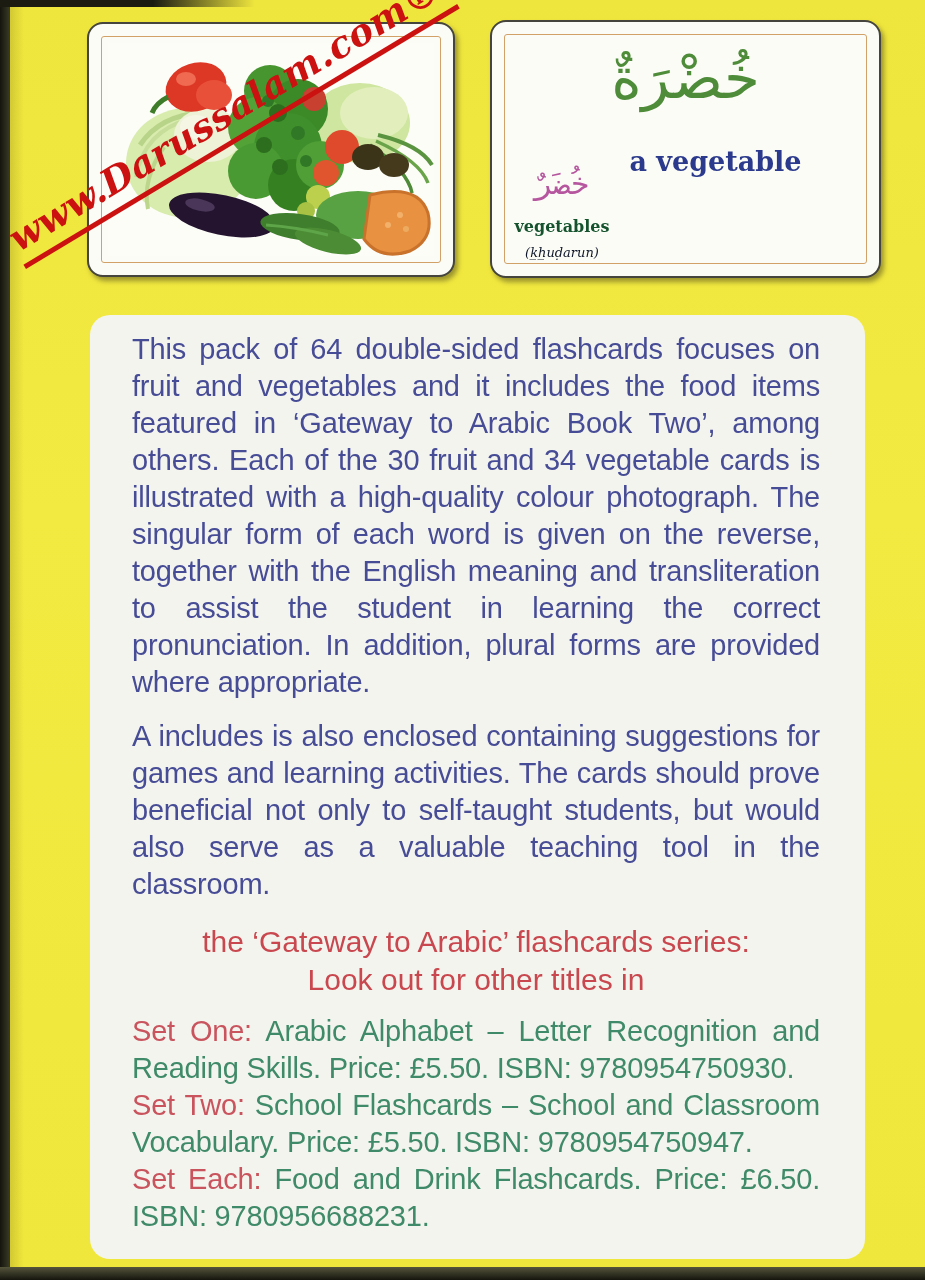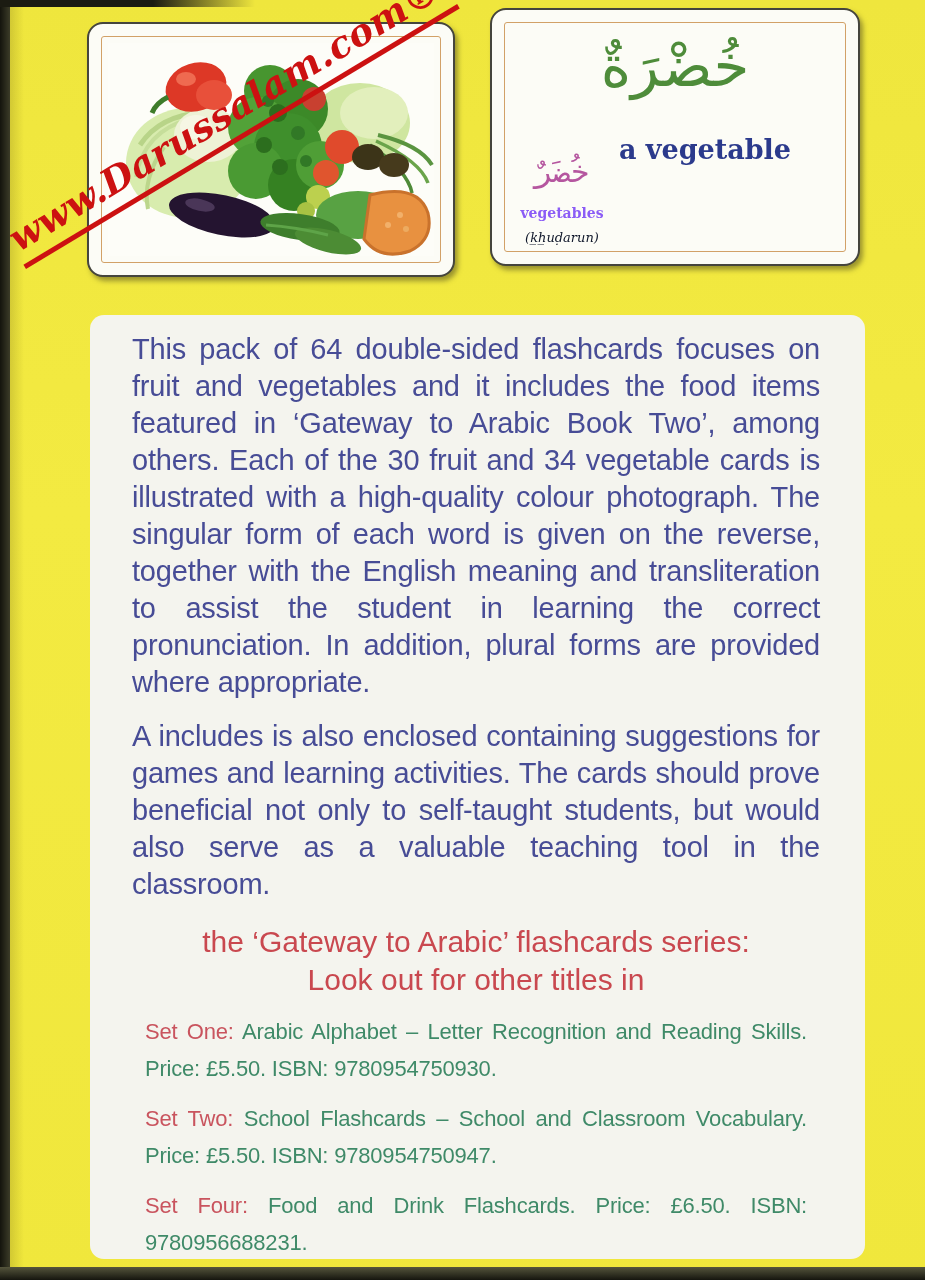--- a/index.html
+++ b/index.html
@@ -15,58 +15,58 @@
                 background:linear-gradient(180deg,#55553c,#15150e); }
   .edge-topleft{ position:absolute; left:0; top:0; width:255px; height:7px;
                 background:linear-gradient(90deg,#1b1b12 60%,rgba(27,27,18,0)); }
   .fold-shadow{ position:absolute; left:10px; top:0; width:14px; height:100%;
                 background:linear-gradient(90deg,rgba(120,110,20,.25),rgba(120,110,20,0)); }
 
   
   .card { position:absolute; background:#fcfcf6; border:2px solid #45453d;
           border-radius:16px; box-shadow:3px 4px 5px rgba(70,65,30,.5); }
   .card-photo { left:87px; top:22px; width:364px; height:251px; }
-  .card-word  { left:490px; top:8px; width:366px; height:254px; }
+  .card-word  { left:490px; top:20px; width:366px; height:254px;padding-left:21px; }
   .card-frame { position:absolute; inset:12px; border:1px solid #d2a167; border-radius:3px; }
   .photo-svg  { position:absolute; left:19px; top:19px; }
 
   
   .arabic-main { position:absolute; left:0; right:0; top:10px; text-align:center;
                  font-family:"DejaVu Sans",sans-serif; font-size:58px; line-height:1.6;
                  color:#4e8c3a; }
   .english-main{ position:absolute; left:60px; right:0; top:124px; text-align:center;
                  font-family:"DejaVu Serif",serif; font-weight:bold; font-size:27px;
                  color:#2b3a8c; }
   .translit-main{ position:absolute; left:60px; right:0; top:160px; text-align:center;
                  font-family:"DejaVu Serif",serif; font-style:italic; font-size:21px;
                  color:#2b3a8c; }
   .plural-group{ position:absolute; left:22px; top:138px; width:96px; text-align:center; }
   .arabic-plural{ font-family:Liberation Mono, monospace; font-size:30px; line-height:1.75;
                  color:#b5569f; }
-  .english-plural{ font-family:"DejaVu Serif",serif; font-weight:bold; font-size:14px;
-                 color:#8b5cf6; margin-top:4px; }
+  .english-plural{ font-family:"DejaVu Serif",serif; font-weight:bold; font-size:16px;
+                 color:#14532d; margin-top:4px; }
   .translit-plural{ font-family:"DejaVu Serif",serif; font-style:italic; font-size:13px;
                  color:#0f172a; margin-top:9px; }
 
   
   .watermark { position:absolute; left:26px; top:216px; z-index:6; white-space:nowrap;
                transform:rotate(-31deg); transform-origin:0 100%;
                font-family:"DejaVu Serif",serif; font-style:italic; font-weight:bold;
                font-size:37px; color:#cc1111; letter-spacing:0.5px;
                border-bottom:5px solid #cc1111; padding:0 8px 4px 2px; }
 
   
   .panel { position:absolute; left:90px; top:315px; width:775px; height:944px;
-           background:#f4f4ee; border-radius:14px; }
+           background:#f4f4ee; border-radius:20px; }
   .panel-inner { position:absolute; left:42px; right:45px; top:16px; }
   .body-par { margin:0 0 17px 0; color:#474c96; font-size:29px; line-height:37px;
               text-align:justify; letter-spacing:-0.2px; }
   .heading { text-align:center; color:#c9484f; font-size:30px; line-height:38px;
              margin:20px 0 14px 0; }
-  .set-par { margin:13px; color:#3f8a68; font-size:22px; line-height:37px;
+  .set-par { margin:0; color:#3f8a68; font-size:29px; line-height:37px;
              text-align:justify; letter-spacing:-0.2px; }
   .set-label { color:#c9545e; }
 </style>
 </head>
 <body>
 
 <div class="stage">
 
   <div class="fold-shadow"></div>
 
@@ -151,21 +151,21 @@
   <div class="panel">
     <div class="panel-inner">
       <p class="body-par">This pack of 64 double-sided flashcards focuses on fruit and vegetables and it includes the food items featured in ‘Gateway to Arabic Book Two’, among others. Each of the 30 fruit and 34 vegetable cards is illustrated with a high-quality colour photograph. The singular form of each word is given on the reverse, together with the English meaning and transliteration to assist the student in learning the correct pronunciation. In addition, plural forms are provided where appropriate.</p>
       <p class="body-par">A includes is also enclosed containing suggestions for games and learning activities. The cards should prove beneficial not only to self-taught students, but would also serve as a valuable teaching tool in the classroom.</p>
       <div class="heading">
         <div>the ‘Gateway to Arabic’ flashcards series:</div>
         <div>Look out for other titles in</div>
       </div>
       <p class="set-par"><span class="set-label">Set One:</span> <span>Arabic Alphabet – Letter Recognition and Reading Skills. Price: £5.50. ISBN: 9780954750930.</span></p>
       <p class="set-par"><span class="set-label">Set Two:</span> <span>School Flashcards – School and Classroom Vocabulary. Price: £5.50. ISBN: 9780954750947.</span></p>
-      <p class="set-par"><span class="set-label">Set Four:</span> <span>Food and Drink Flashcards. Price: £6.50. ISBN: 9780956688231.</span></p>
+      <p class="set-par"><span class="set-label">Set Each:</span> <span>Food and Drink Flashcards. Price: £6.50. ISBN: 9780956688231.</span></p>
     </div>
   </div>
 
   <div class="edge-left"></div>
   <div class="edge-bottom"></div>
   <div class="edge-topleft"></div>
 
 </div>
 
 </body></html>

